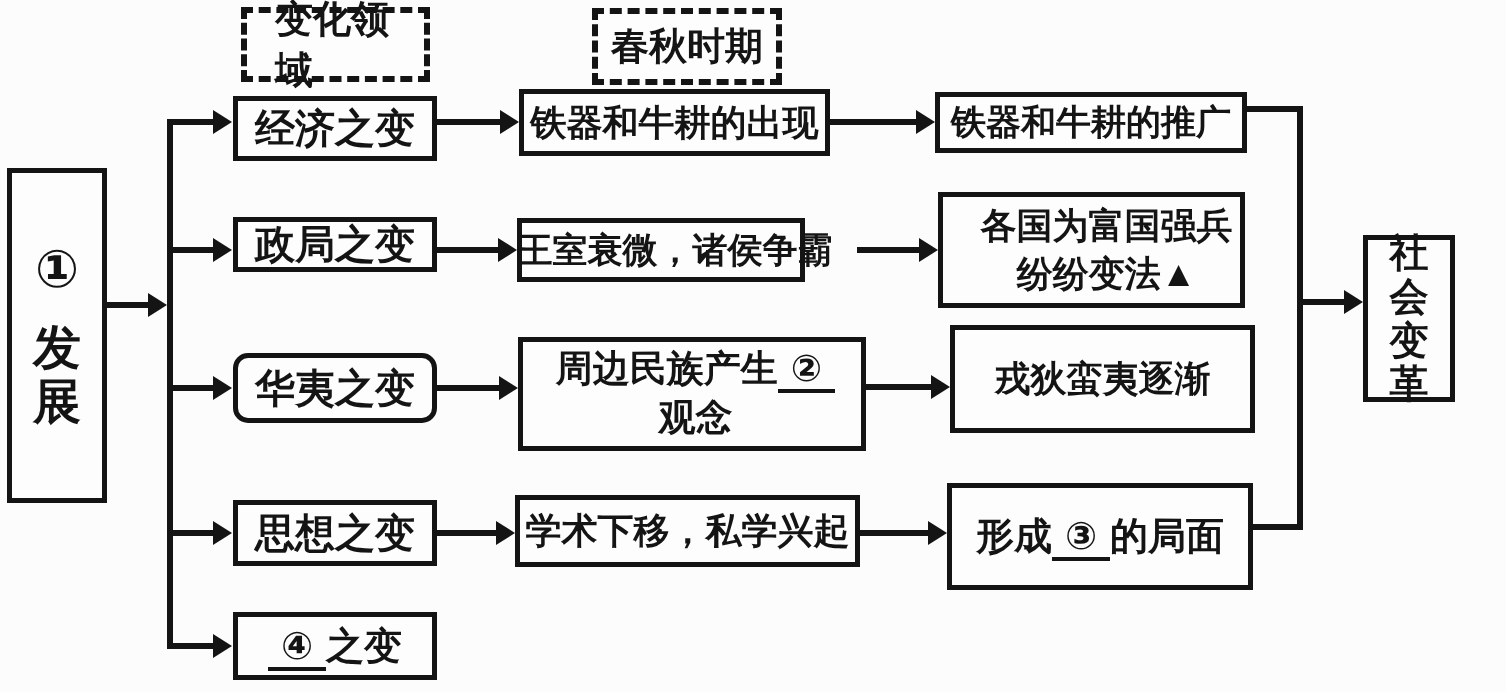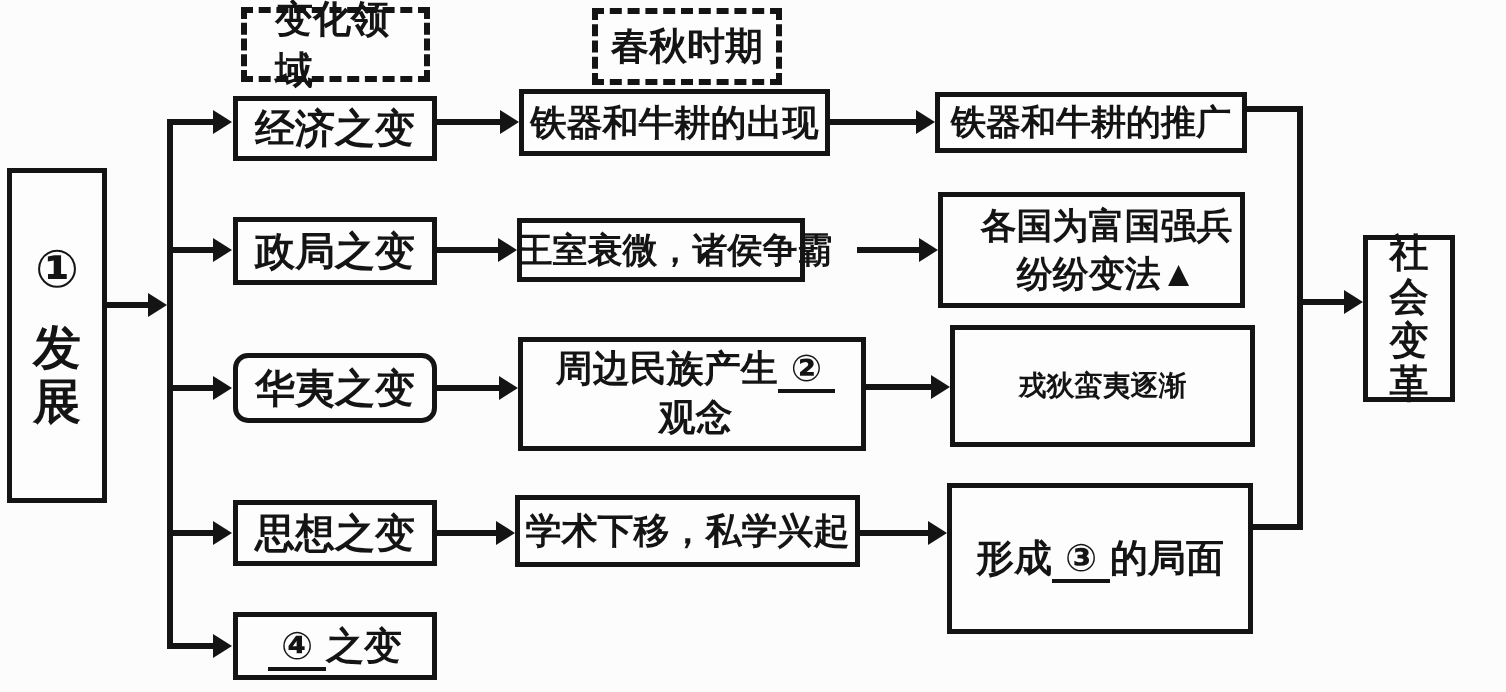--- a/index.html
+++ b/index.html
@@ -37,21 +37,21 @@
   </div>
 
   <div class="box" style="left:7px;top:168px;width:100px;height:335px;gap:26px;">
     <div class="circ" style="font-size:52px;">①</div>
     <div class="vtext" style="font-size:48px;">发展</div>
   </div>
 
   <div class="box" style="left:233px;top:90px;width:204px;height:65px;font-size:40px;margin-top:6px;">
       <div class="line"><span>经济之变</span></div>
     </div>
-  <div class="box" style="left:233px;top:217px;width:204px;height:68px;font-size:40px;justify-content:center;">
+  <div class="box" style="left:233px;top:217px;width:204px;height:55px;font-size:40px;justify-content:center;">
       <div class="line"><span>政局之变</span></div>
     </div>
   <div class="box" style="left:233px;top:353px;width:204px;height:70px;font-size:40px;border-radius:15px;">
       <div class="line"><span>华夷之变</span></div>
     </div>
   <div class="box" style="left:233px;top:500px;width:204px;height:66px;font-size:40px;">
       <div class="line"><span>思想之变</span></div>
     </div>
   <div class="box" style="left:233px;top:612px;width:204px;height:68px;font-size:38px;">
       <div class="line"><span class="blank">④</span><span>之变</span></div>
@@ -71,24 +71,24 @@
       <div class="line"><span>学术下移，私学兴起</span></div>
     </div>
 
   <div class="box" style="left:935px;top:92px;width:312px;height:61px;font-size:35px;">
       <div class="line"><span>铁器和牛耕的推广</span></div>
     </div>
   <div class="box al" style="left:938px;top:192px;width:307px;height:116px;font-size:36px;padding-left:30px;">
       <div class="line"><span>各国为富国强兵</span></div>
       <div class="line"><span>纷纷变法▲</span></div>
     </div>
-  <div class="box" style="left:950px;top:325px;width:305px;height:122px;font-size:28px;align-items:center;">
+  <div class="box" style="left:950px;top:325px;width:305px;height:108px;font-size:36px;align-items:center;">
       <div class="line"><span>戎狄蛮夷逐渐</span></div>
     </div>
-  <div class="box" style="left:947px;top:483px;width:306px;height:151px;font-size:38px;">
+  <div class="box" style="left:947px;top:483px;width:306px;height:107px;font-size:38px;">
       <div class="line"><span>形成</span><span class="blank">③</span><span>的局面</span></div>
     </div>
 
   <div class="box" style="left:1363px;top:235px;width:92px;height:167px;">
     <div class="vtext" style="font-size:39px;">社会变革</div>
   </div>
 
   <div class="vl" style="left:167px;top:119px;height:530px;"></div>
   <div class="hl" style="left:107px;top:302px;width:41px;"></div>
   <div class="ah" style="left:148px;top:293px;"></div>

